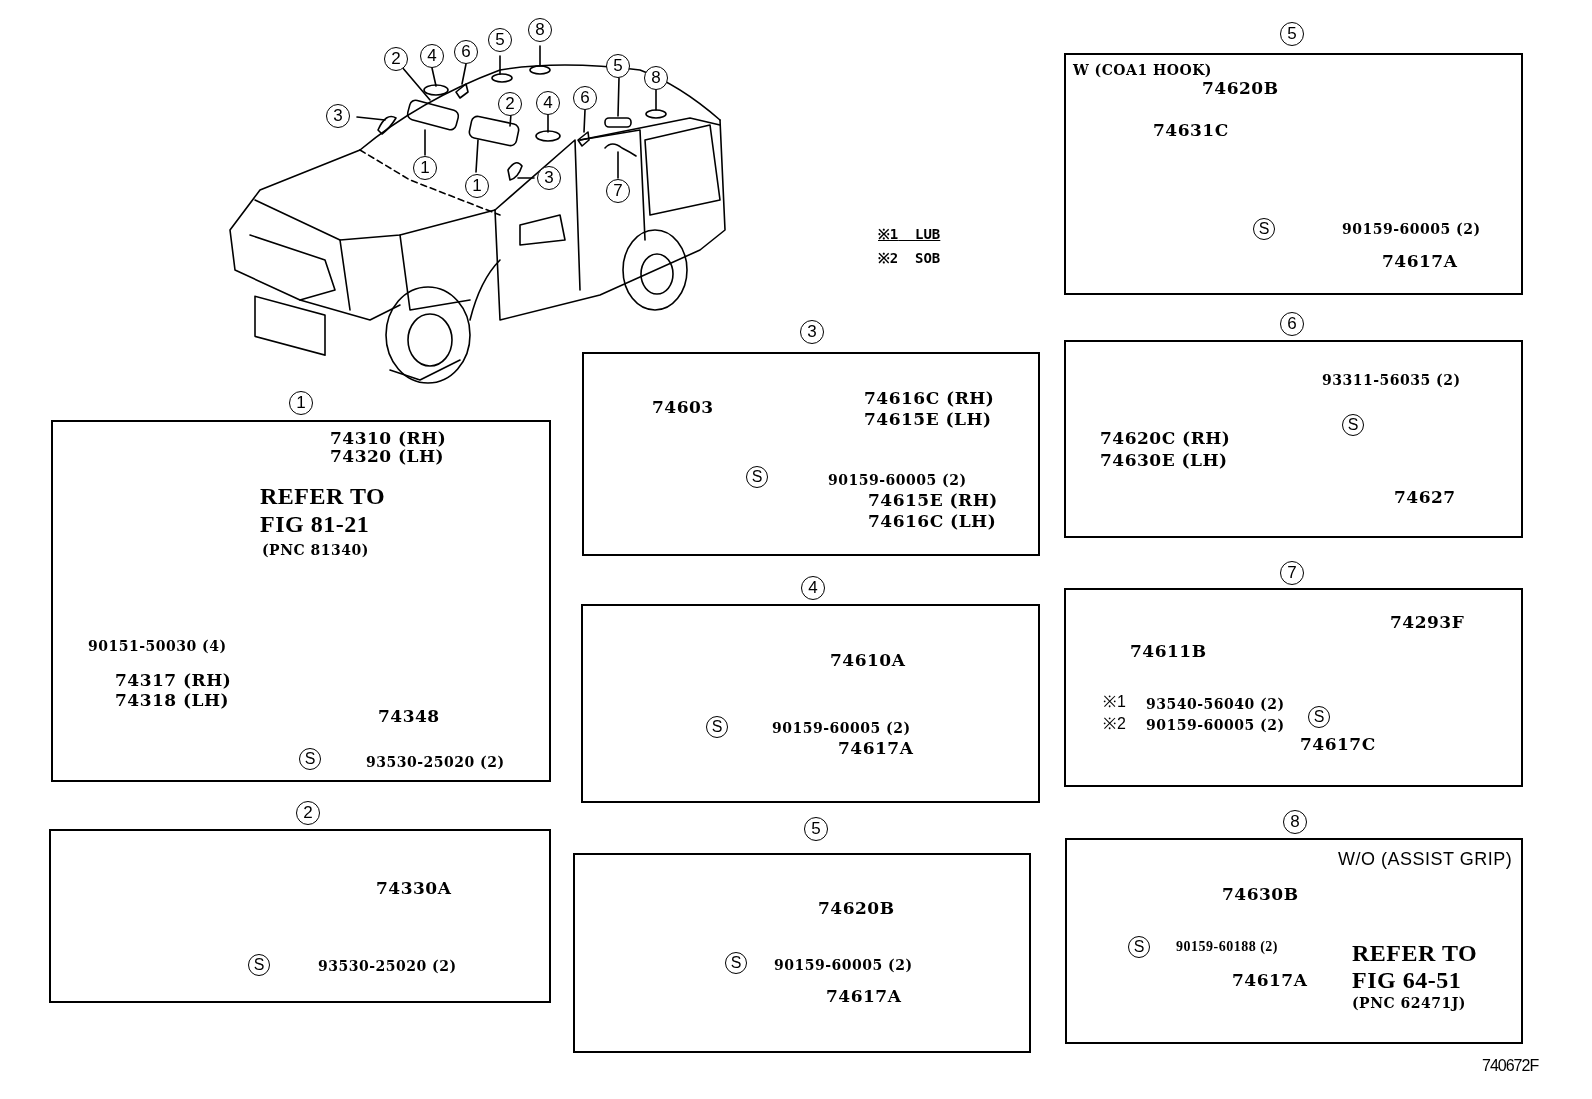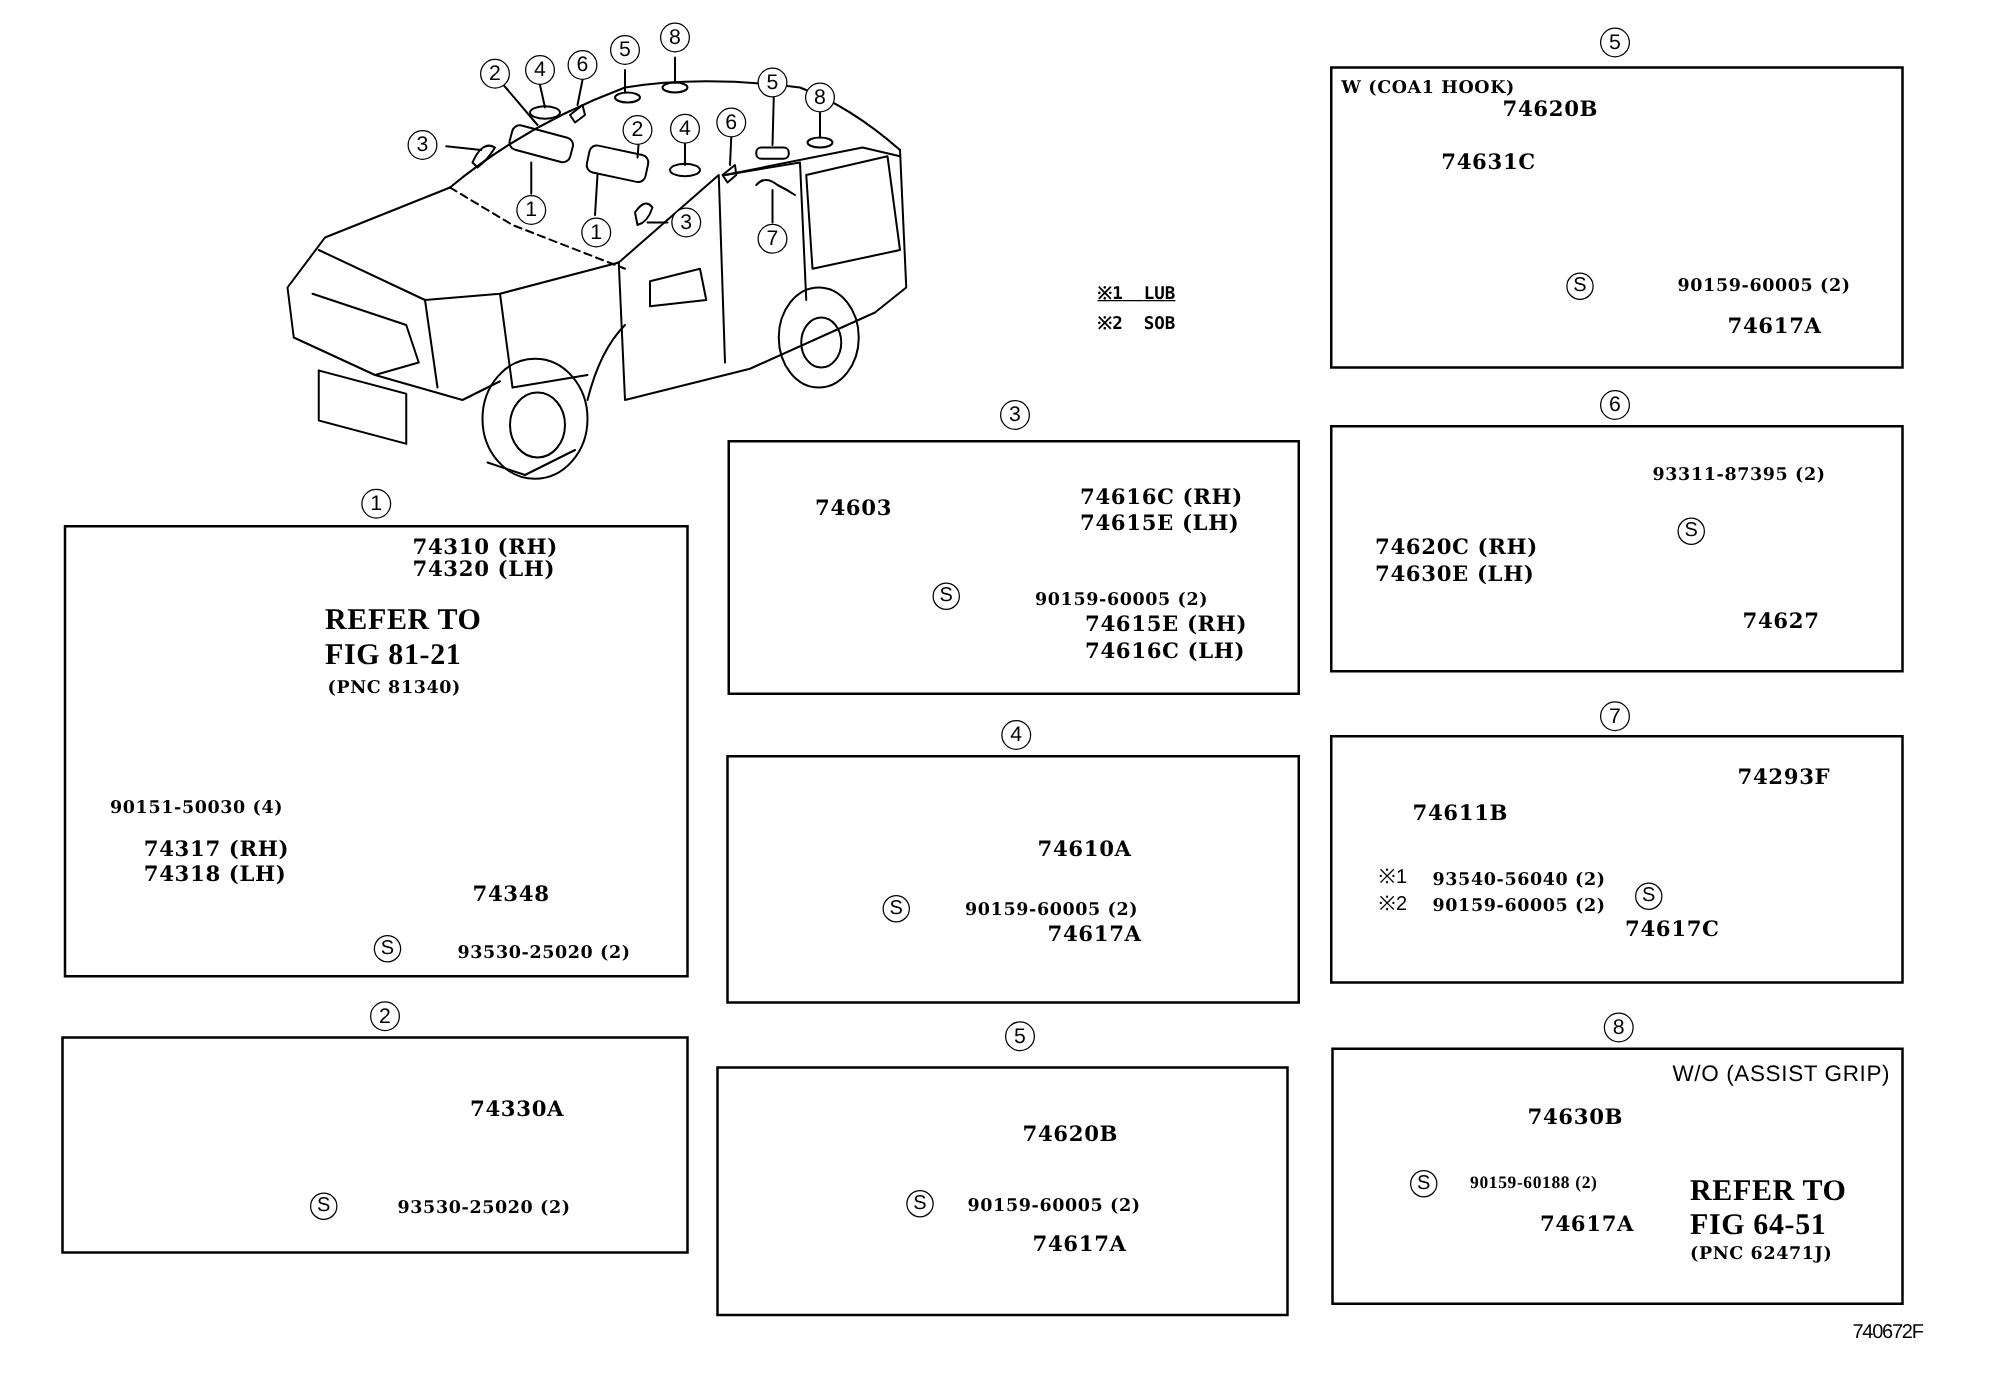--- a/index.html
+++ b/index.html
@@ -252,21 +252,21 @@
 <div class="lbl" style="left:652px; top:397px;">74603</div>
 <div class="lbl" style="left:864px; top:388px;">74616C (RH)</div>
 <div class="lbl" style="left:864px; top:409px;">74615E (LH)</div>
 <div class="abs" style="left:746px; top:466px;"><span class="sym">S</span></div>
 <div class="lbl sm" style="left:828px; top:470px;">90159-60005 (2)</div>
 <div class="lbl" style="left:868px; top:490px;">74615E (RH)</div>
 <div class="lbl" style="left:868px; top:511px;">74616C (LH)</div>
 
 <div class="circ" style="left:801px; top:576px;">4</div>
 <div class="box" style="left:581px; top:604px; width:459px; height:199px;"></div>
-<div class="lbl" style="left:830px; top:650px;margin-top:20px;">74610A</div>
+<div class="lbl" style="left:830px; top:650px;">74610A</div>
 <div class="abs" style="left:706px; top:716px;"><span class="sym">S</span></div>
 <div class="lbl sm" style="left:772px; top:718px;">90159-60005 (2)</div>
 <div class="lbl" style="left:838px; top:738px;">74617A</div>
 
 <div class="circ" style="left:804px; top:817px;">5</div>
 <div class="box" style="left:573px; top:853px; width:458px; height:200px;"></div>
 <div class="lbl" style="left:818px; top:898px;">74620B</div>
 <div class="abs" style="left:725px; top:952px;"><span class="sym">S</span></div>
 <div class="lbl sm" style="left:774px; top:955px;">90159-60005 (2)</div>
 <div class="lbl" style="left:826px; top:986px;">74617A</div>
@@ -275,21 +275,21 @@
 <div class="box" style="left:1064px; top:53px; width:459px; height:242px;"></div>
 <div class="lbl sm" style="left:1073px; top:60px; font-weight:bold;">W (COA1  HOOK)</div>
 <div class="lbl" style="left:1202px; top:78px;">74620B</div>
 <div class="lbl" style="left:1153px; top:120px;">74631C</div>
 <div class="abs" style="left:1253px; top:218px;"><span class="sym">S</span></div>
 <div class="lbl sm" style="left:1342px; top:219px;">90159-60005 (2)</div>
 <div class="lbl" style="left:1382px; top:251px;">74617A</div>
 
 <div class="circ" style="left:1280px; top:312px;">6</div>
 <div class="box" style="left:1064px; top:340px; width:459px; height:198px;"></div>
-<div class="lbl sm" style="left:1322px; top:370px;">93311-87395 (2)</div>
+<div class="lbl sm" style="left:1322px; top:370px;">93311-56035 (2)</div>
 <div class="abs" style="left:1342px; top:414px;"><span class="sym">S</span></div>
 <div class="lbl" style="left:1100px; top:428px;">74620C (RH)</div>
 <div class="lbl" style="left:1100px; top:450px;">74630E (LH)</div>
 <div class="lbl" style="left:1394px; top:487px;">74627</div>
 
 <div class="circ" style="left:1280px; top:561px;">7</div>
 <div class="box" style="left:1064px; top:588px; width:459px; height:199px;"></div>
 <div class="lbl" style="left:1390px; top:612px;">74293F</div>
 <div class="lbl" style="left:1130px; top:641px;">74611B</div>
 <div class="lbl sans" style="left:1103px; top:692px; font-size:16px;">※1</div>

